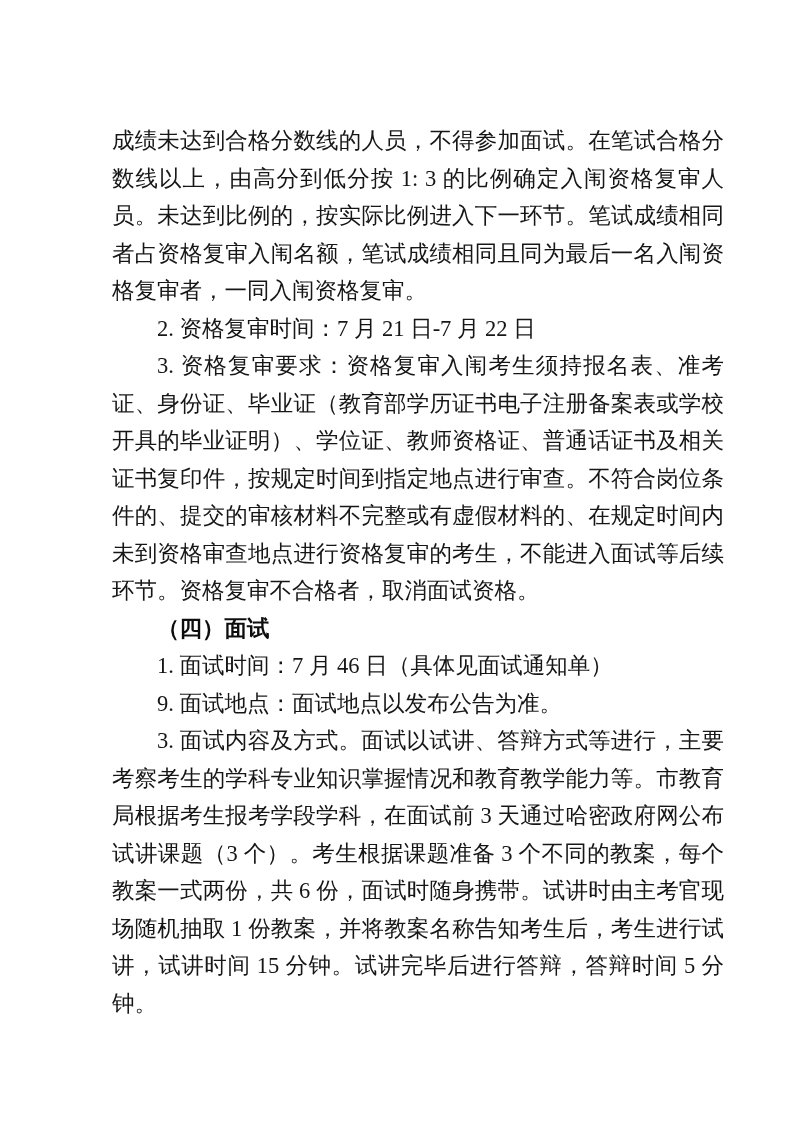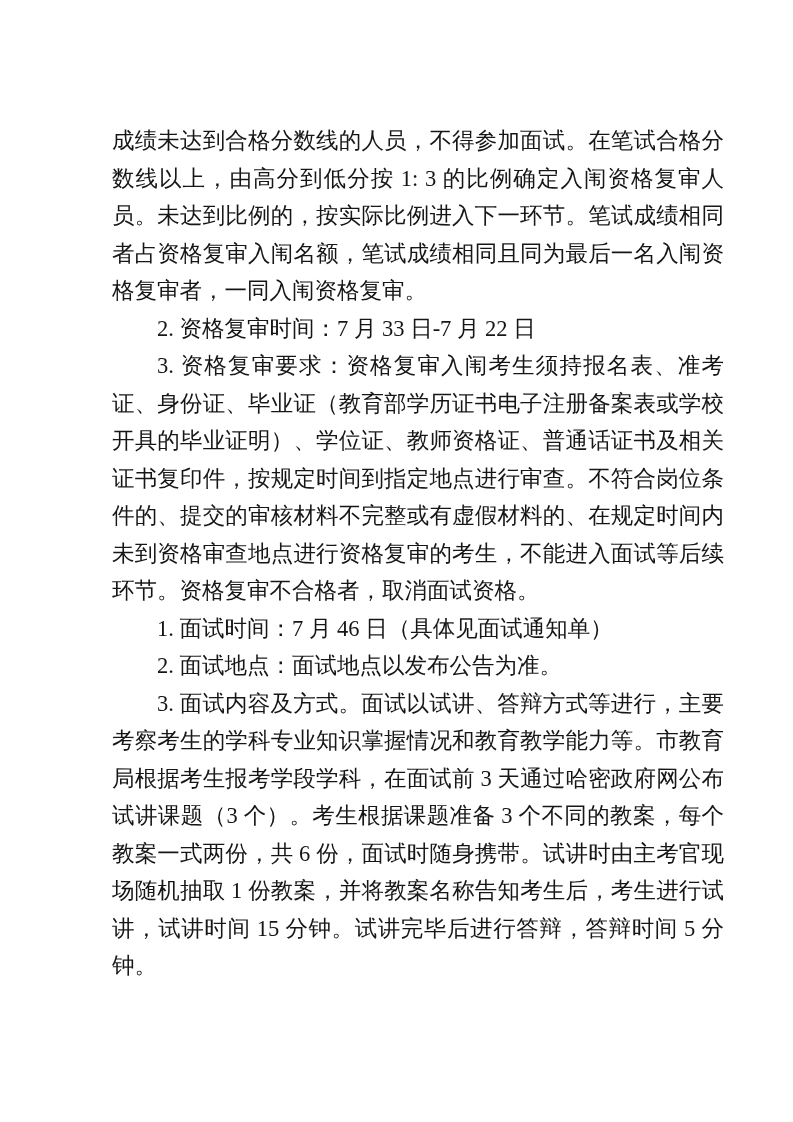--- a/index.html
+++ b/index.html
@@ -62,24 +62,25 @@
     color: #000000;
   }
 </style>
 </head>
 <body>
 
 <div class="page">
 
   <div class="body-text">
     <p class="para">成绩未达到合格分数线的人员，不得参加面试。在笔试合格分数线以上，由高分到低分按 1: 3 的比例确定入闱资格复审人员。未达到比例的，按实际比例进入下一环节。笔试成绩相同者占资格复审入闱名额，笔试成绩相同且同为最后一名入闱资格复审者，一同入闱资格复审。</p>
-    <p class="para indent">2. 资格复审时间：7 月 33 日-7 月 22 日</p>
+    <p class="para indent">2. 资格复审时间：7 月 21 日-7 月 22 日</p>
     <p class="para indent">3. 资格复审要求：资格复审入闱考生须持报名表、准考证、身份证、毕业证（教育部学历证书电子注册备案表或学校开具的毕业证明）、学位证、教师资格证、普通话证书及相关证书复印件，按规定时间到指定地点进行审查。不符合岗位条件的、提交的审核材料不完整或有虚假材料的、在规定时间内未到资格审查地点进行资格复审的考生，不能进入面试等后续环节。资格复审不合格者，取消面试资格。</p>
+    <p class="para indent heading">（四）面试</p>
     <p class="para indent">1. 面试时间：7 月 46 日（具体见面试通知单）</p>
-    <p class="para indent">2. 面试地点：面试地点以发布公告为准。</p>
+    <p class="para indent">9. 面试地点：面试地点以发布公告为准。</p>
     <p class="para indent">3. 面试内容及方式。面试以试讲、答辩方式等进行，主要考察考生的学科专业知识掌握情况和教育教学能力等。市教育局根据考生报考学段学科，在面试前 3 天通过哈密政府网公布试讲课题（3 个）。考生根据课题准备 3 个不同的教案，每个教案一式两份，共 6 份，面试时随身携带。试讲时由主考官现场随机抽取 1 份教案，并将教案名称告知考生后，考生进行试讲，试讲时间 15 分钟。试讲完毕后进行答辩，答辩时间 5 分钟。</p>
   </div>
 
   <div class="footer">
     <span class="dash">—</span>
     <span class="page-num">5</span>
     <span class="dash">—</span>
   </div>
 
 </div>

